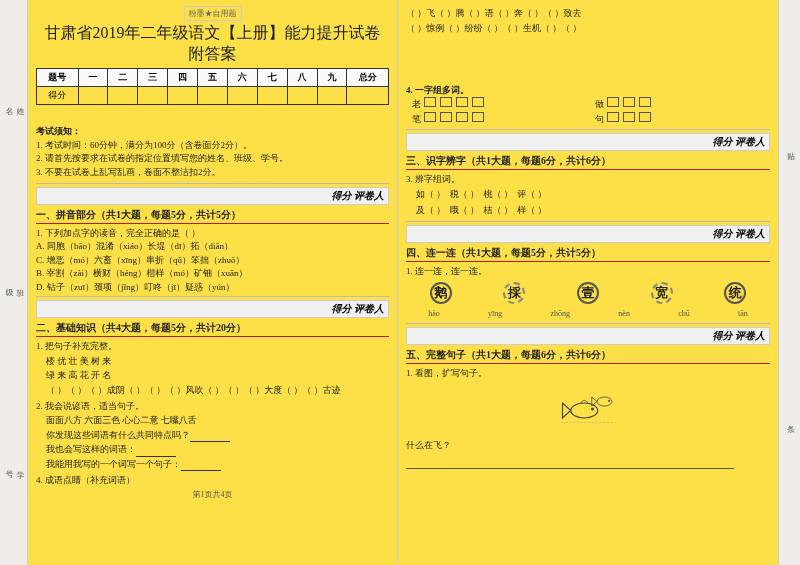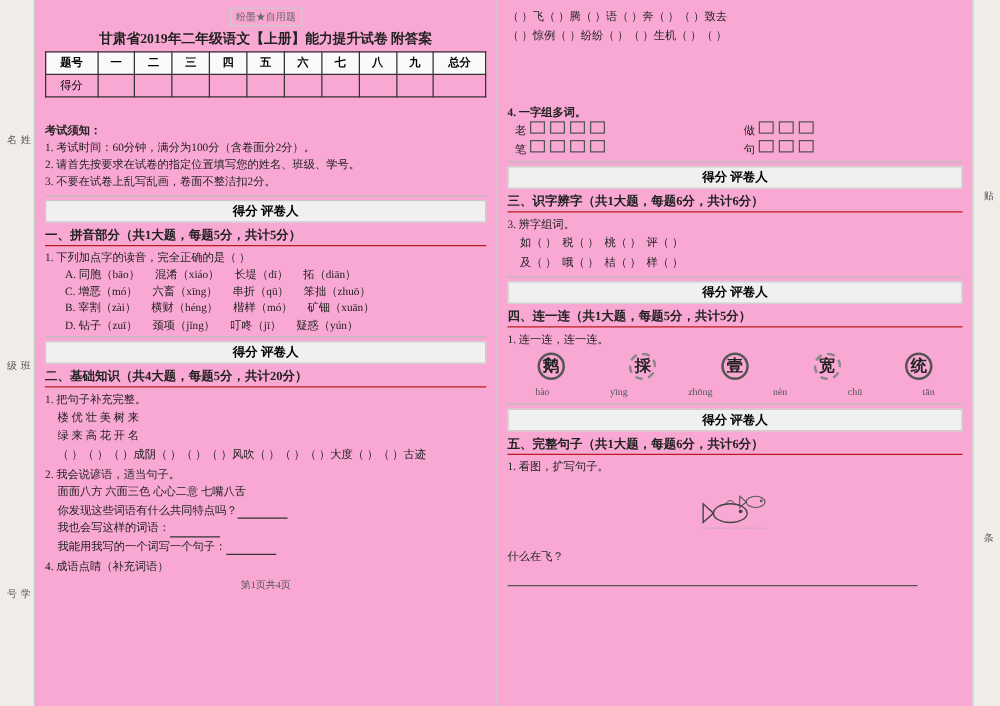--- a/index.html
+++ b/index.html
@@ -43,21 +43,21 @@
       padding: 10px 2px;
     }
     .side-text {
       writing-mode: vertical-rl;
       font-size: 8px;
       color: #555;
       text-align: center;
     }
     .main-content {
       flex: 1;
-      background: #f9a8d4;
+      background: #fde047;
       display: flex;
       flex-direction: row;
       height: 565px;
       overflow: hidden;
     }
     .left-panel {
       width: 370px;
       padding: 6px 8px;
       border-right: 1px solid #ccc;
       height: 100%;
@@ -75,22 +75,22 @@
     }
     .doc-header .small-brand {
       font-size: 8px;
       color: #666;
       border: 1px solid #ccc;
       display: inline-block;
       padding: 1px 4px;
       margin-bottom: 2px;
     }
     .doc-header .title {
-      font-size: 11px;
-      font-weight: bold;
+      font-size: 16px;
+      font-weight: normal;
       color: #222;
     }
     .score-table {
       width: 100%;
       border-collapse: collapse;
       margin-bottom: 4px;
       font-size: 9px;
     }
     .score-table th, .score-table td {
       border: 1px solid #333;
@@ -112,21 +112,22 @@
       margin-top: 20px;
     }
     .section-header {
       font-size: 10px;
       font-weight: bold;
       background: #f0f0f0;
       border: 1px solid #ccc;
       padding: 1px 4px;
       margin: 3px 0 2px 0;
       display: flex;
-      justify-content: center;
+      justify-content: flex-end;
+      font-style: italic;
     }
     .section-title {
       font-size: 10px;
       font-weight: bold;
       color: #222;
       border-bottom: 1px solid #b91c1c;
       padding-bottom: 1px;
       margin: 3px 0 2px 0;
     }
     .question {
@@ -204,22 +205,22 @@
       font-weight: bold;
       font-size: 9px;
       margin-top: 46px;
     }
     .multi-choice {
       font-size: 9px;
       line-height: 1.5;
     }
     .multi-choice .choice-row {
       display: flex;
-      gap: 12px;
-      margin-left: 16px;
+      gap: 0;
+      margin-left: 0;
       flex-wrap: wrap;
     }
     .vocab-grid {
       display: grid;
       grid-template-columns: 1fr 1fr;
       font-size: 9px;
       gap: 1px 8px;
       margin-left: 6px;
     }
     .vocab-row {

